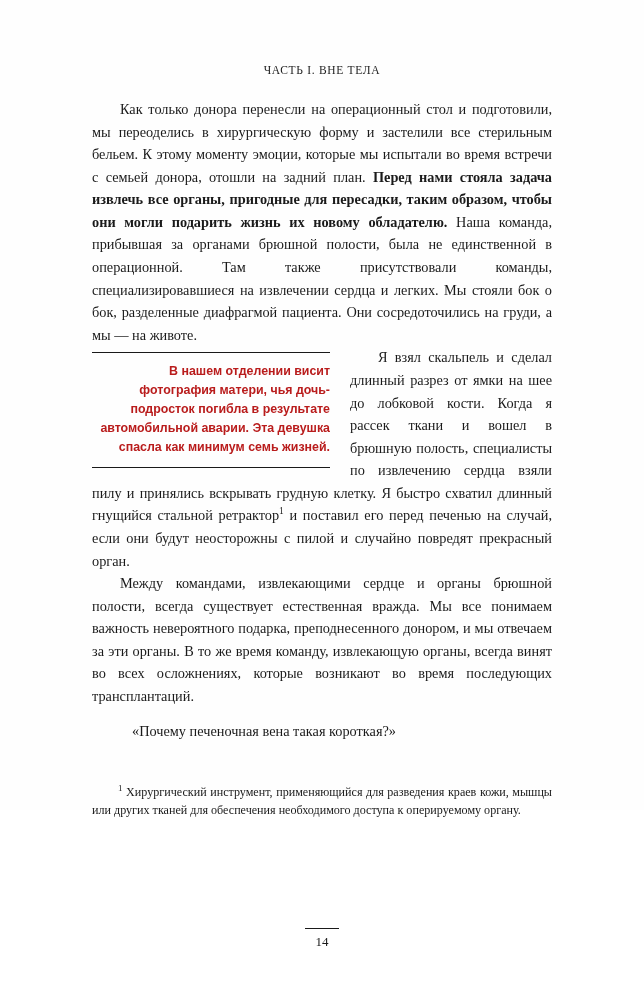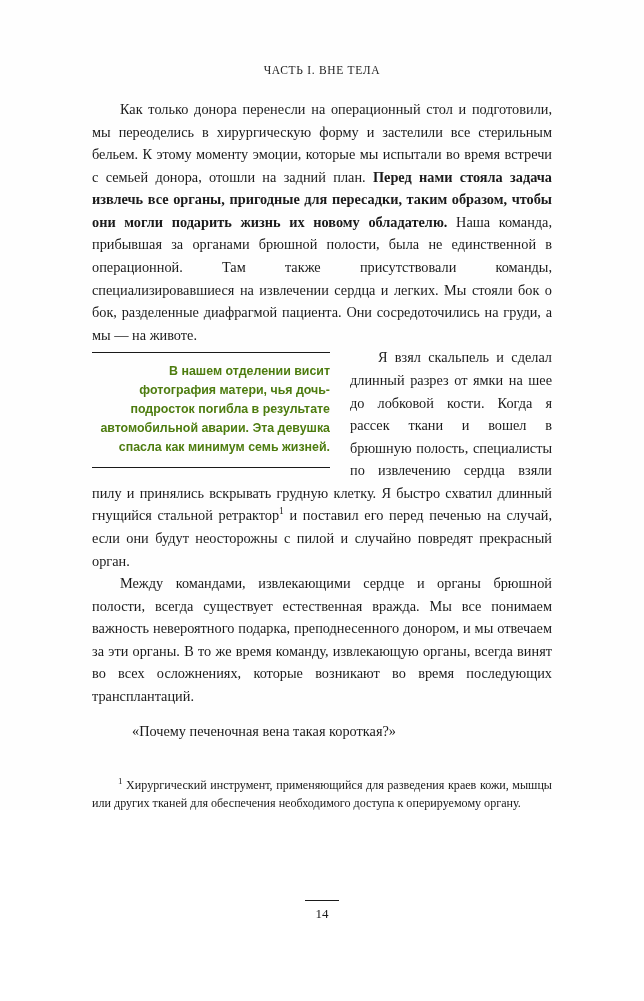--- a/index.html
+++ b/index.html
@@ -57,36 +57,36 @@
     width: 238px;
     margin: 6px 20px 8px 0;
     padding: 9px 0 10px 0;
     border-top: 1.6px solid #1a1a1a;
     border-bottom: 1.6px solid #1a1a1a;
     font-family: "Liberation Sans", sans-serif;
     font-weight: bold;
     font-size: 12.4px;
     line-height: 1.52;
     text-align: right;
-    color: #4d7c0f;
+    color: #b91c1c;
   }
   .clearfix::after {
     content: "";
     display: block;
     clear: both;
   }
   .dialog-line {
     margin: 12px;
     font-size: 14.3px;
     line-height: 1.58;
     text-indent: 28px;
     text-align: left;
   }
   .footnote-wrap {
-    margin-top: 26px;
+    margin-top: 33px;
     position: relative;
   }
   .footnote-rule {
     width: 100%;
     height: 0;
     border: none;
     margin: 0 0 7px 0;
   }
   .footnote {
     font-size: 12.1px;
@@ -101,21 +101,21 @@
   }
   sup.fn-ref {
     font-size: 9.5px;
     vertical-align: super;
     line-height: 0;
   }
   .folio {
     position: absolute;
     left: 0;
     width: 460px;
-    top: 836px;
+    top: 864px;
     text-align: center;
     font-size: 13px;
   }
   .folio-rule {
     width: 34px;
     height: 1.3px;
     background: #1a1a1a;
     margin: 0 auto 5px auto;
   }
 </style>

